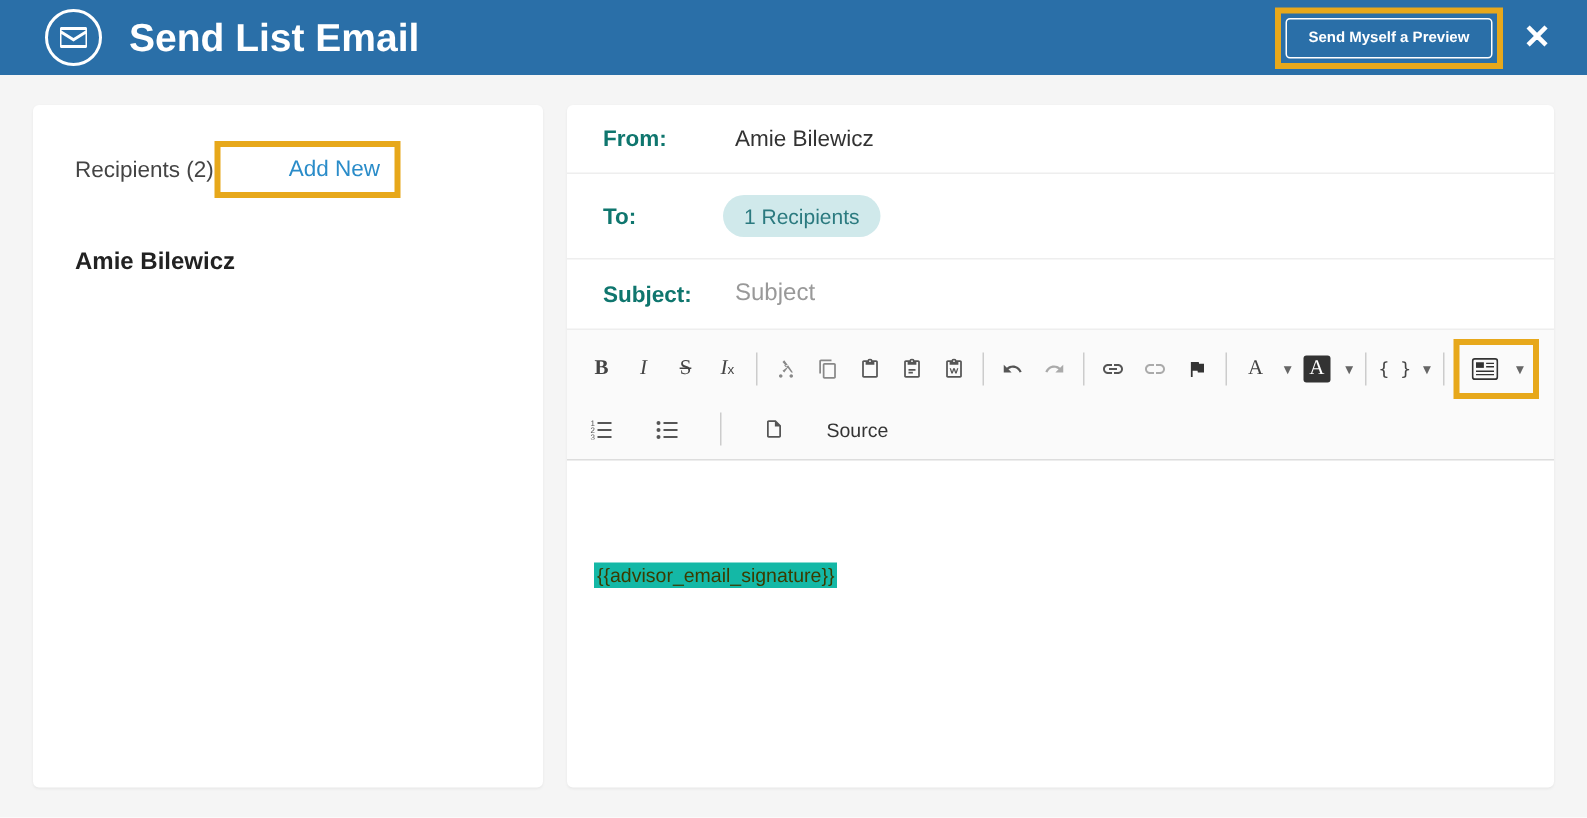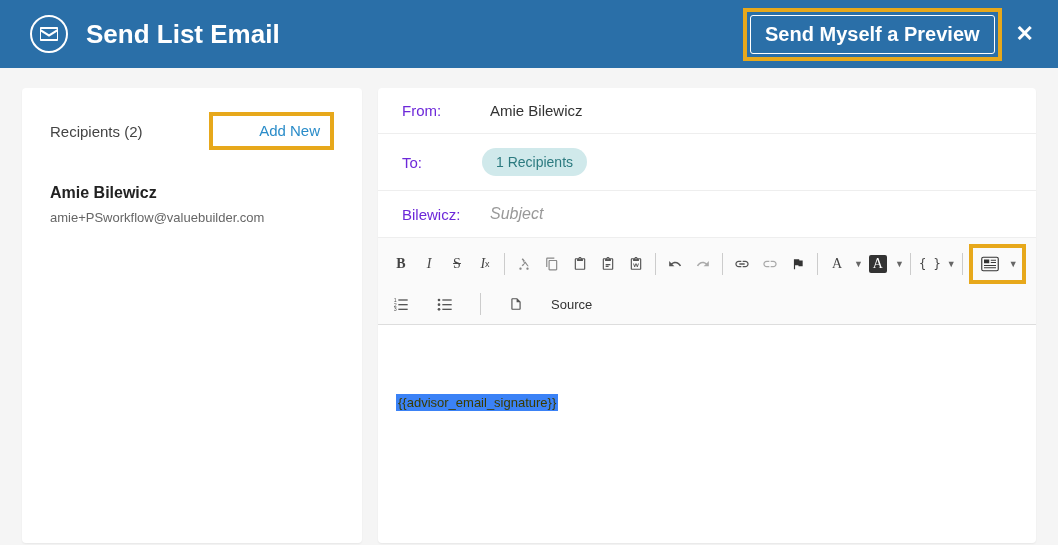--- a/index.html
+++ b/index.html
@@ -5,21 +5,21 @@
   * { box-sizing: border-box; margin: 0; padding: 0; }
   body {
     font-family: -apple-system, BlinkMacSystemFont, 'Segoe UI', Arial, sans-serif;
     background: #f5f5f5;
     width: 1058px;
     height: 545px;
     overflow: hidden;
   }
   .header {
     background: #2a6fa8;
-    height: 68px;
+    height: 50px;
     display: flex;
     align-items: center;
     padding: 0 20px 0 30px;
     color: #fff;
   }
   .header-icon-wrap {
     width: 38px; height: 38px;
     border: 2px solid #fff;
     border-radius: 50%;
     display: flex; align-items: center; justify-content: center;
@@ -32,21 +32,21 @@
   }
   .preview-btn-wrap {
     border: 4px solid #e7a81b;
     padding: 3px;
     margin-right: 10px;
   }
   .preview-btn {
     border: 1.5px solid #fff;
     color: #fff;
     padding: 7px 14px;
-    font-size: 20px;
+    font-size: 10px;
     font-weight: 600;
     background: transparent;
     cursor: pointer;
     border-radius: 3px;
   }
   .close-x {
     color: #fff;
     font-size: 22px;
     font-weight: bold;
     cursor: pointer;
@@ -63,23 +63,22 @@
     box-shadow: 0 1px 2px rgba(0,0,0,0.06);
   }
   .left-panel {
     width: 340px;
     height: 455px;
     padding: 24px 28px;
   }
   .recipients-header {
     display: flex;
     align-items: center;
-    justify-content: space-between;
+    justify-content: flex-start;
     margin-bottom: 34px;
-    gap: 31px;
   }
   .recipients-label {
     font-size: 15px;
     color: #444;
   }
   .add-new-wrap {
     border: 4px solid #e7a81b;
     padding: 6px 10px;
   }
   .add-new-link {
@@ -108,23 +107,23 @@
     flex-direction: column;
   }
   .field-row {
     display: flex;
     align-items: center;
     padding: 14px 24px;
     border-bottom: 1px solid #eee;
   }
   .field-label {
     width: 80px;
-    font-weight: 400;
+    font-weight: 700;
     font-size: 15px;
-    color: #6d28d9;
+    color: #0f766e;
   }
   .field-value {
     font-size: 15px;
     color: #333;
     padding-left: 8px;
   }
   .recipients-pill {
     background: #d0e9eb;
     color: #2b7a7f;
     padding: 6px 14px;
@@ -132,21 +131,20 @@
     font-size: 14px;
     cursor: pointer;
   }
   .subject-input {
     border: none;
     font-size: 16px;
     color: #999;
     padding-left: 8px;
     flex: 1;
     outline: none;
-    font-style: italic;
   }
   .subject-input::placeholder { color: #999; }
   .toolbar {
     border-bottom: 1px solid #ddd;
     background: #fafafa;
     padding: 6px 10px;
     display: flex;
     flex-wrap: wrap;
     align-items: center;
     gap: 2px;
@@ -175,21 +173,21 @@
     display: inline-flex;
     align-items: center;
     gap: 4px;
   }
   .editor-body {
     flex: 1;
     padding: 20px 18px;
   }
   .editor-spacer { height: 48px; }
   .signature-token {
-    background: #3b82f6;
+    background: #14b8a6;
     color: #3b3b00;
     font-size: 13px;
     padding: 1px 2px;
     display: inline-block;
   }
   .tb-a-color {
     position: relative;
     font-family: serif;
   }
   .tb-a-color::after {
@@ -238,35 +236,34 @@
 
   <div class="panel left-panel">
     <div class="recipients-header">
       <span class="recipients-label">Recipients (2)</span>
       <span class="add-new-wrap">
         <span class="add-new-link">Add New</span>
       </span>
     </div>
     <div class="recipient">
       <div class="recipient-name">Amie Bilewicz</div>
-      <div class="recipient-email">amie+PSworkflow@valuebuilder.com</div>
     </div>
   </div>
 
   <div class="panel right-panel">
     <div class="field-row">
       <div class="field-label">From:</div>
       <div class="field-value">Amie Bilewicz</div>
     </div>
     <div class="field-row">
       <div class="field-label">To:</div>
       <div class="recipients-pill">1 Recipients</div>
     </div>
     <div class="field-row">
-      <div class="field-label">Bilewicz:</div>
+      <div class="field-label">Subject:</div>
       <input class="subject-input" placeholder="Subject" style="">
     </div>
 
     <div class="toolbar">
       <span class="tb-btn tb-bold">B</span>
       <span class="tb-btn tb-italic">I</span>
       <span class="tb-btn tb-strike">S</span>
       <span class="tb-btn">
           <span style="font-style:italic;font-family:serif">I</span>
           <sub style="font-size:9px">x</sub>

